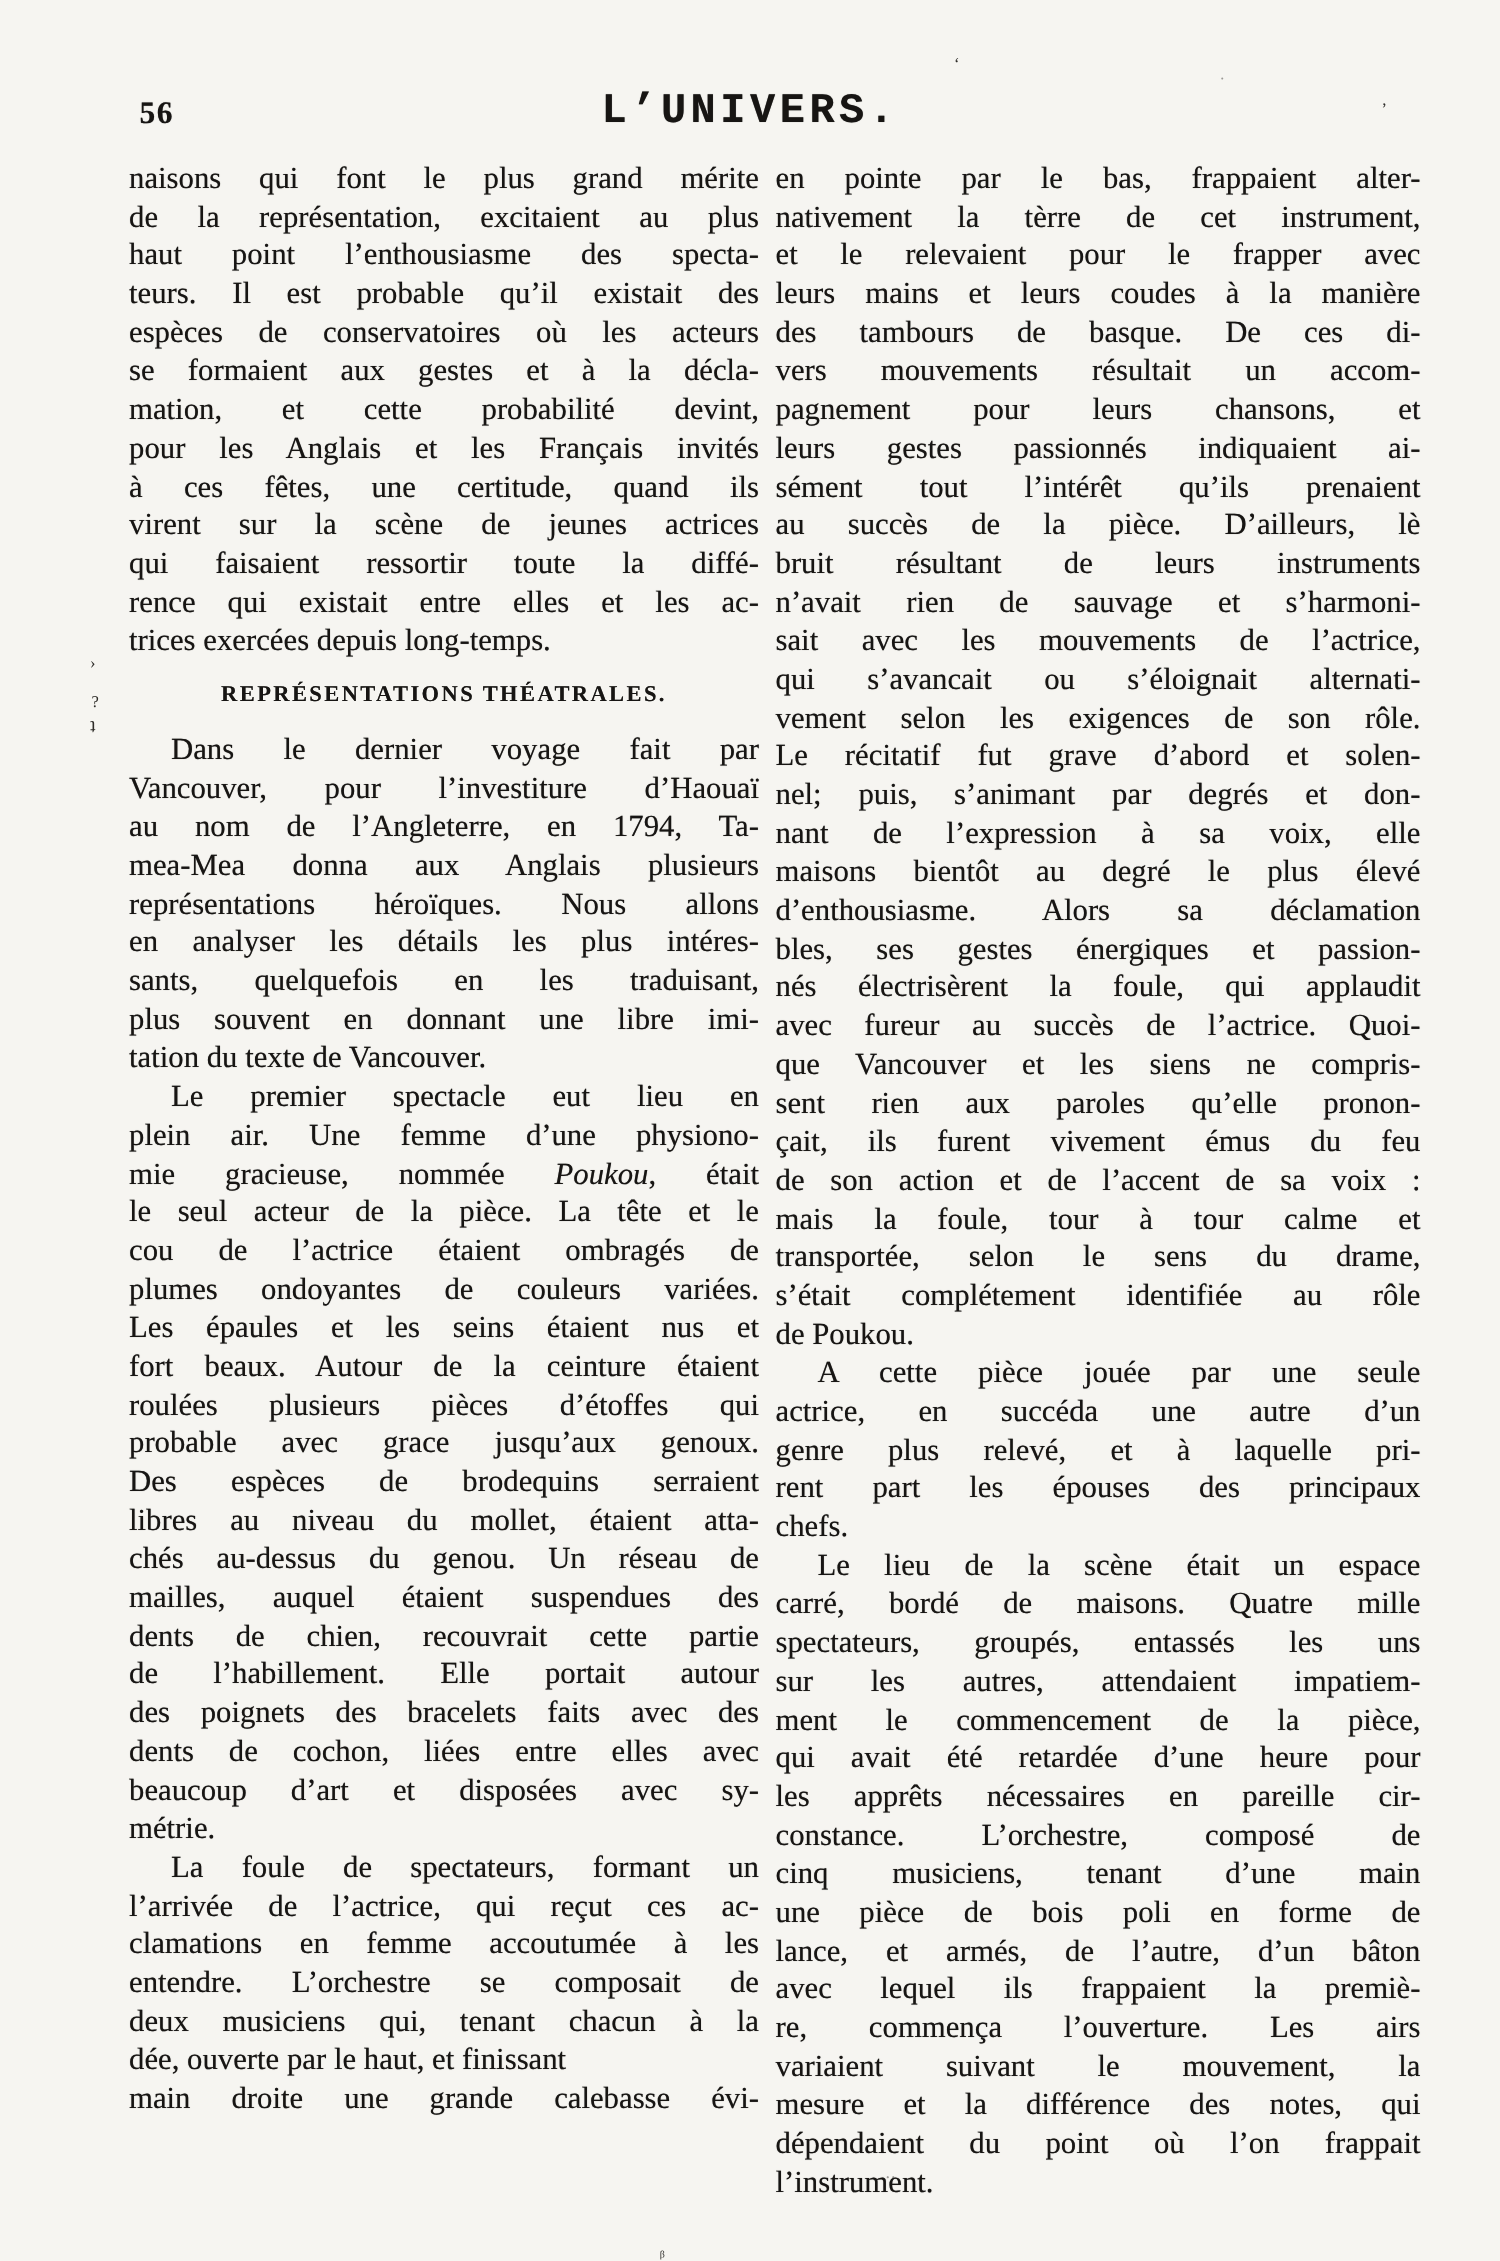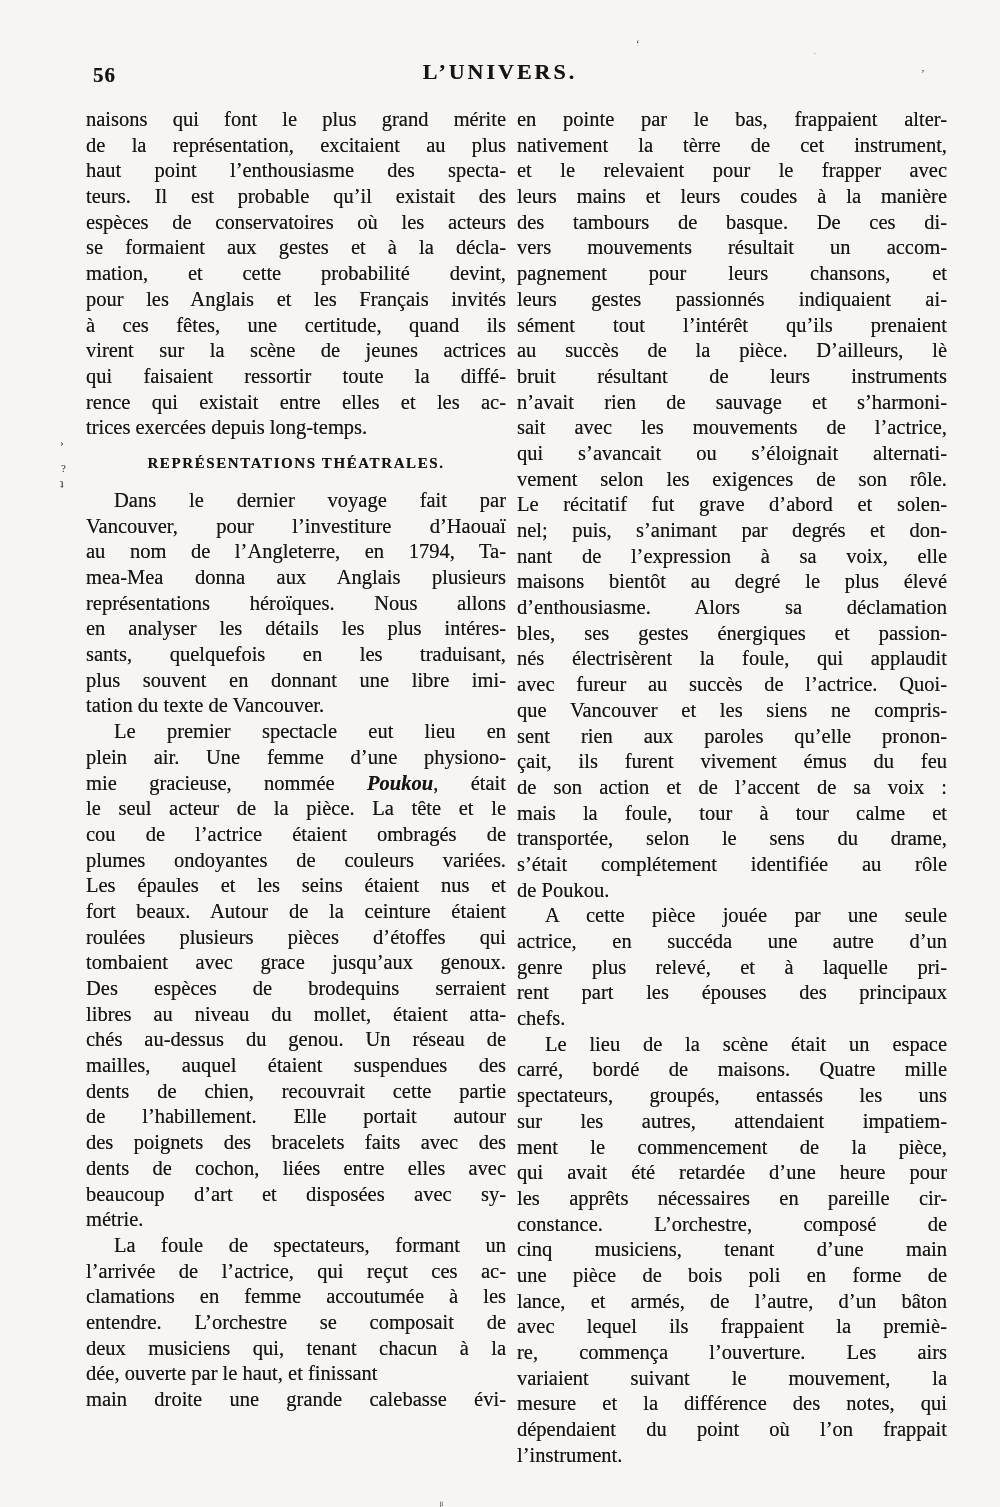--- a/index.html
+++ b/index.html
@@ -8,38 +8,38 @@
     background:#f6f5f1;color:#171513;
     font-family:"Liberation Serif","DejaVu Serif",serif;
   }
   .ink{ text-shadow:0 0 .5px rgba(10,10,10,.6); }
   .header-pagenum{
     position:absolute;left:93px;top:63px;
     font-size:21px;font-weight:bold;letter-spacing:1px;
   }
   .header-title{
     position:absolute;left:0;right:0;top:59px;text-align:center;
-    font-size:22px;font-weight:bold;letter-spacing:3px;
+    font-size:28px;font-weight:bold;letter-spacing:3px;font-family:Liberation Mono, monospace;
   }
   .column{position:absolute;top:107px;}
   .column.left{left:86px;width:420px;}
   .column.right{left:517px;width:430px;}
   .paragraph{margin:0;}
   .line{
     font-size:20.5px;line-height:25.7px;height:25.7px;
     text-align:justify;text-align-last:justify;white-space:normal;
     text-shadow:0 0 .5px rgba(10,10,10,.6);
   }
   .line.last{text-align:left;text-align-last:left;}
   .line.indent{text-indent:28px;}
   .heading{
     text-align:center;font-size:15px;font-weight:bold;letter-spacing:1.6px;
     margin:14px 0 16px 0;text-shadow:0 0 .4px rgba(10,10,10,.6);
   }
-  i{font-style:italic;font-weight:bold;}
+  i{font-style:italic;}
   .speck{position:absolute;color:#2e2c29;font-size:11px;line-height:1;user-select:none;}
   .speck.faint{opacity:.45;}
 </style>
 </head>
 <body>
 
 <div class="page">
 
   <span class="header-pagenum ink">56</span>
 
@@ -76,21 +76,21 @@
       <div class="paragraph">
         <div class="line indent">Le premier spectacle eut lieu en</div>
         <div class="line">plein air. Une femme d’une physiono-</div>
         <div class="line">mie gracieuse, nommée <i>Poukou</i>, était</div>
         <div class="line">le seul acteur de la pièce. La tête et le</div>
         <div class="line">cou de l’actrice étaient ombragés de</div>
         <div class="line">plumes ondoyantes de couleurs variées.</div>
         <div class="line">Les épaules et les seins étaient nus et</div>
         <div class="line">fort beaux. Autour de la ceinture étaient</div>
         <div class="line">roulées plusieurs pièces d’étoffes qui</div>
-        <div class="line">tombaient avec grace jusqu’aux genoux.</div>
+        <div class="line">probable avec grace jusqu’aux genoux.</div>
         <div class="line">Des espèces de brodequins serraient</div>
         <div class="line">libres au niveau du mollet, étaient atta-</div>
         <div class="line">chés au-dessus du genou. Un réseau de</div>
         <div class="line">mailles, auquel étaient suspendues des</div>
         <div class="line">dents de chien, recouvrait cette partie</div>
         <div class="line">de l’habillement. Elle portait autour</div>
         <div class="line">des poignets des bracelets faits avec des</div>
         <div class="line">dents de cochon, liées entre elles avec</div>
         <div class="line">beaucoup d’art et disposées avec sy-</div>
         <div class="line last">métrie.</div>

